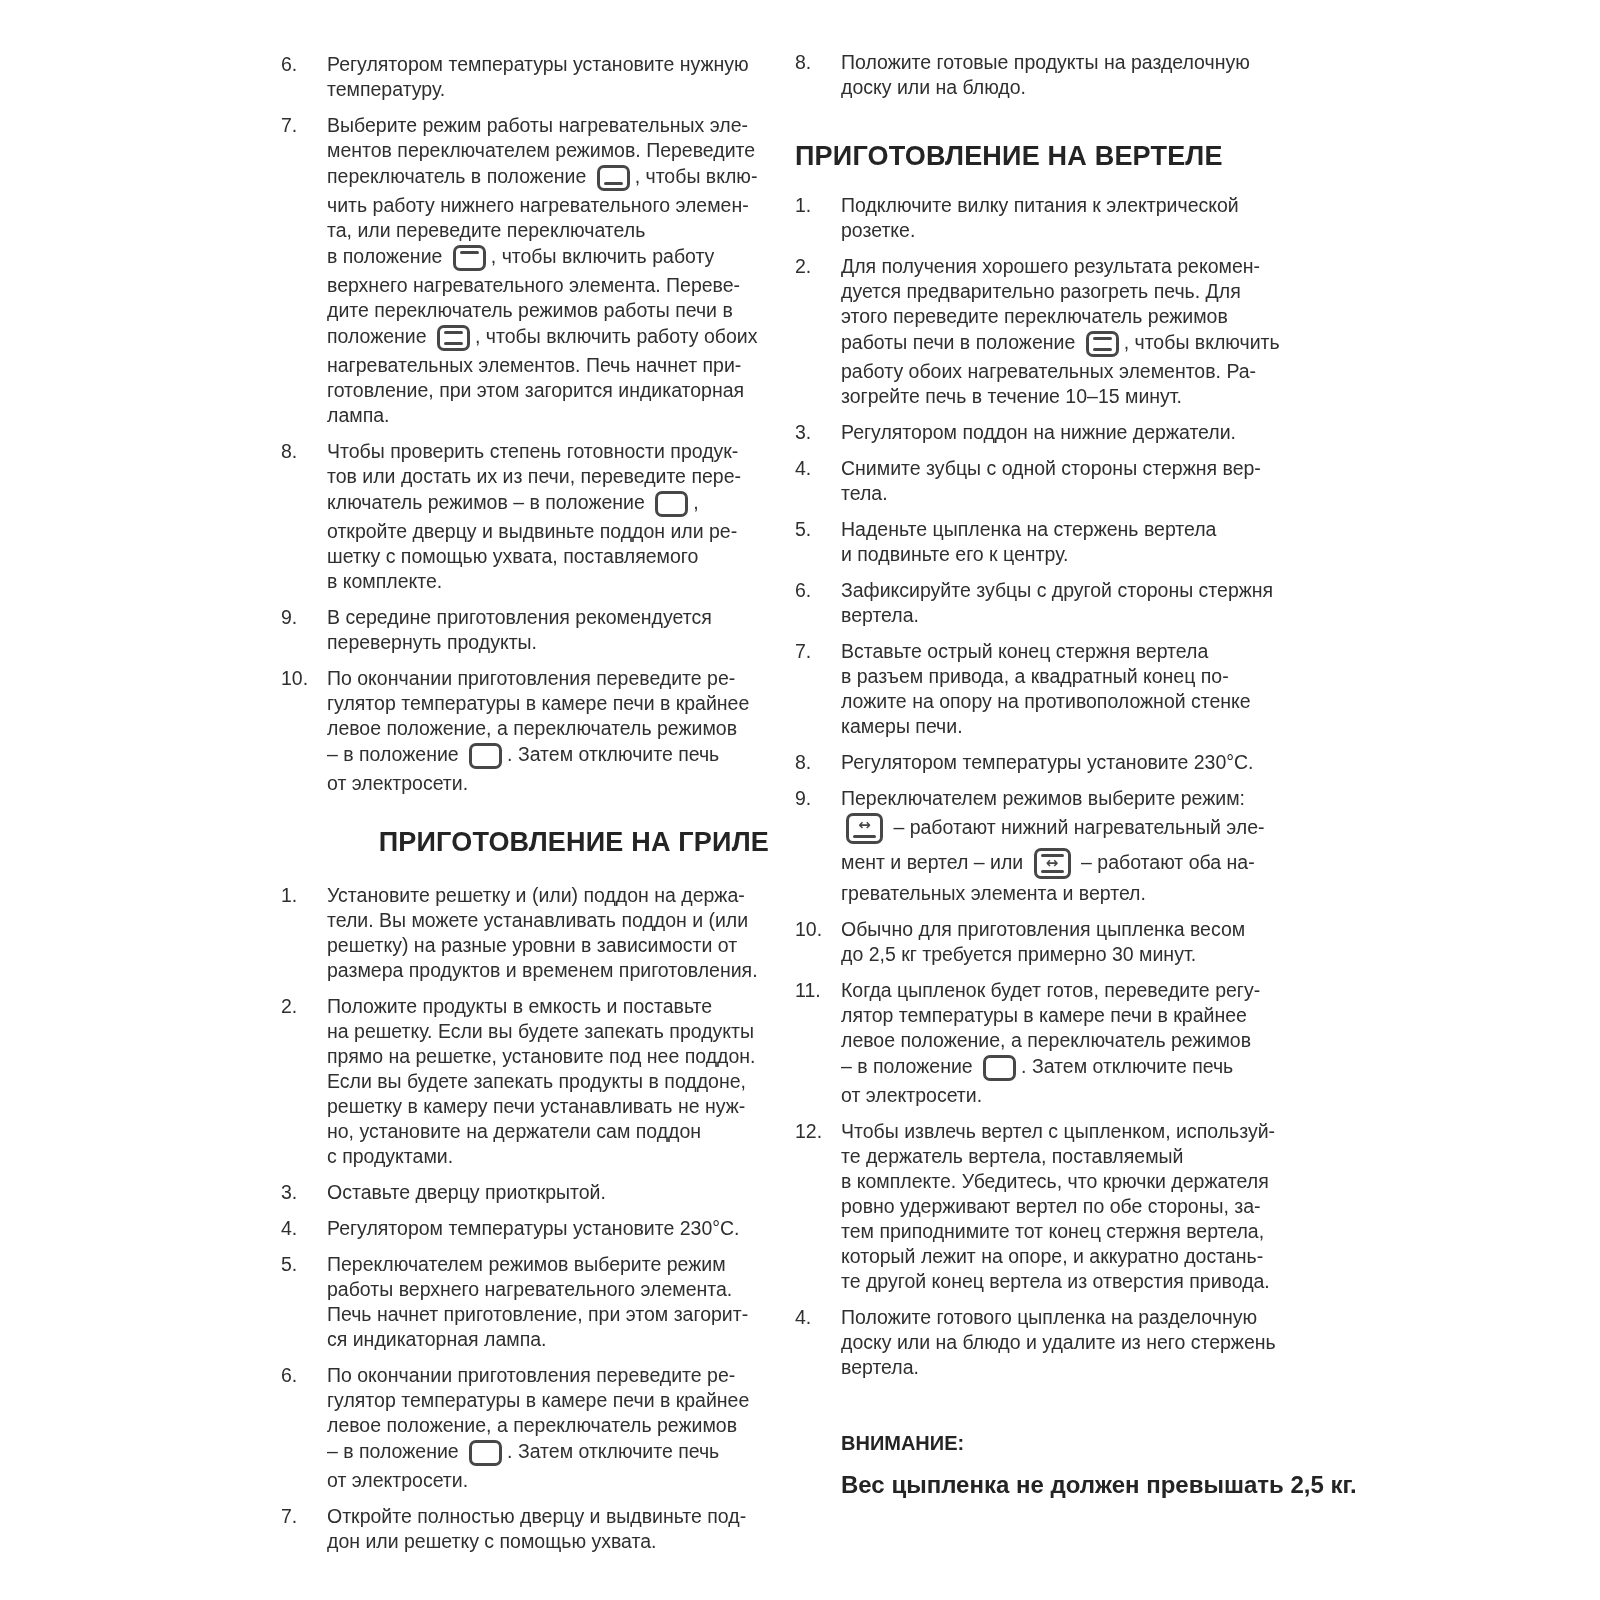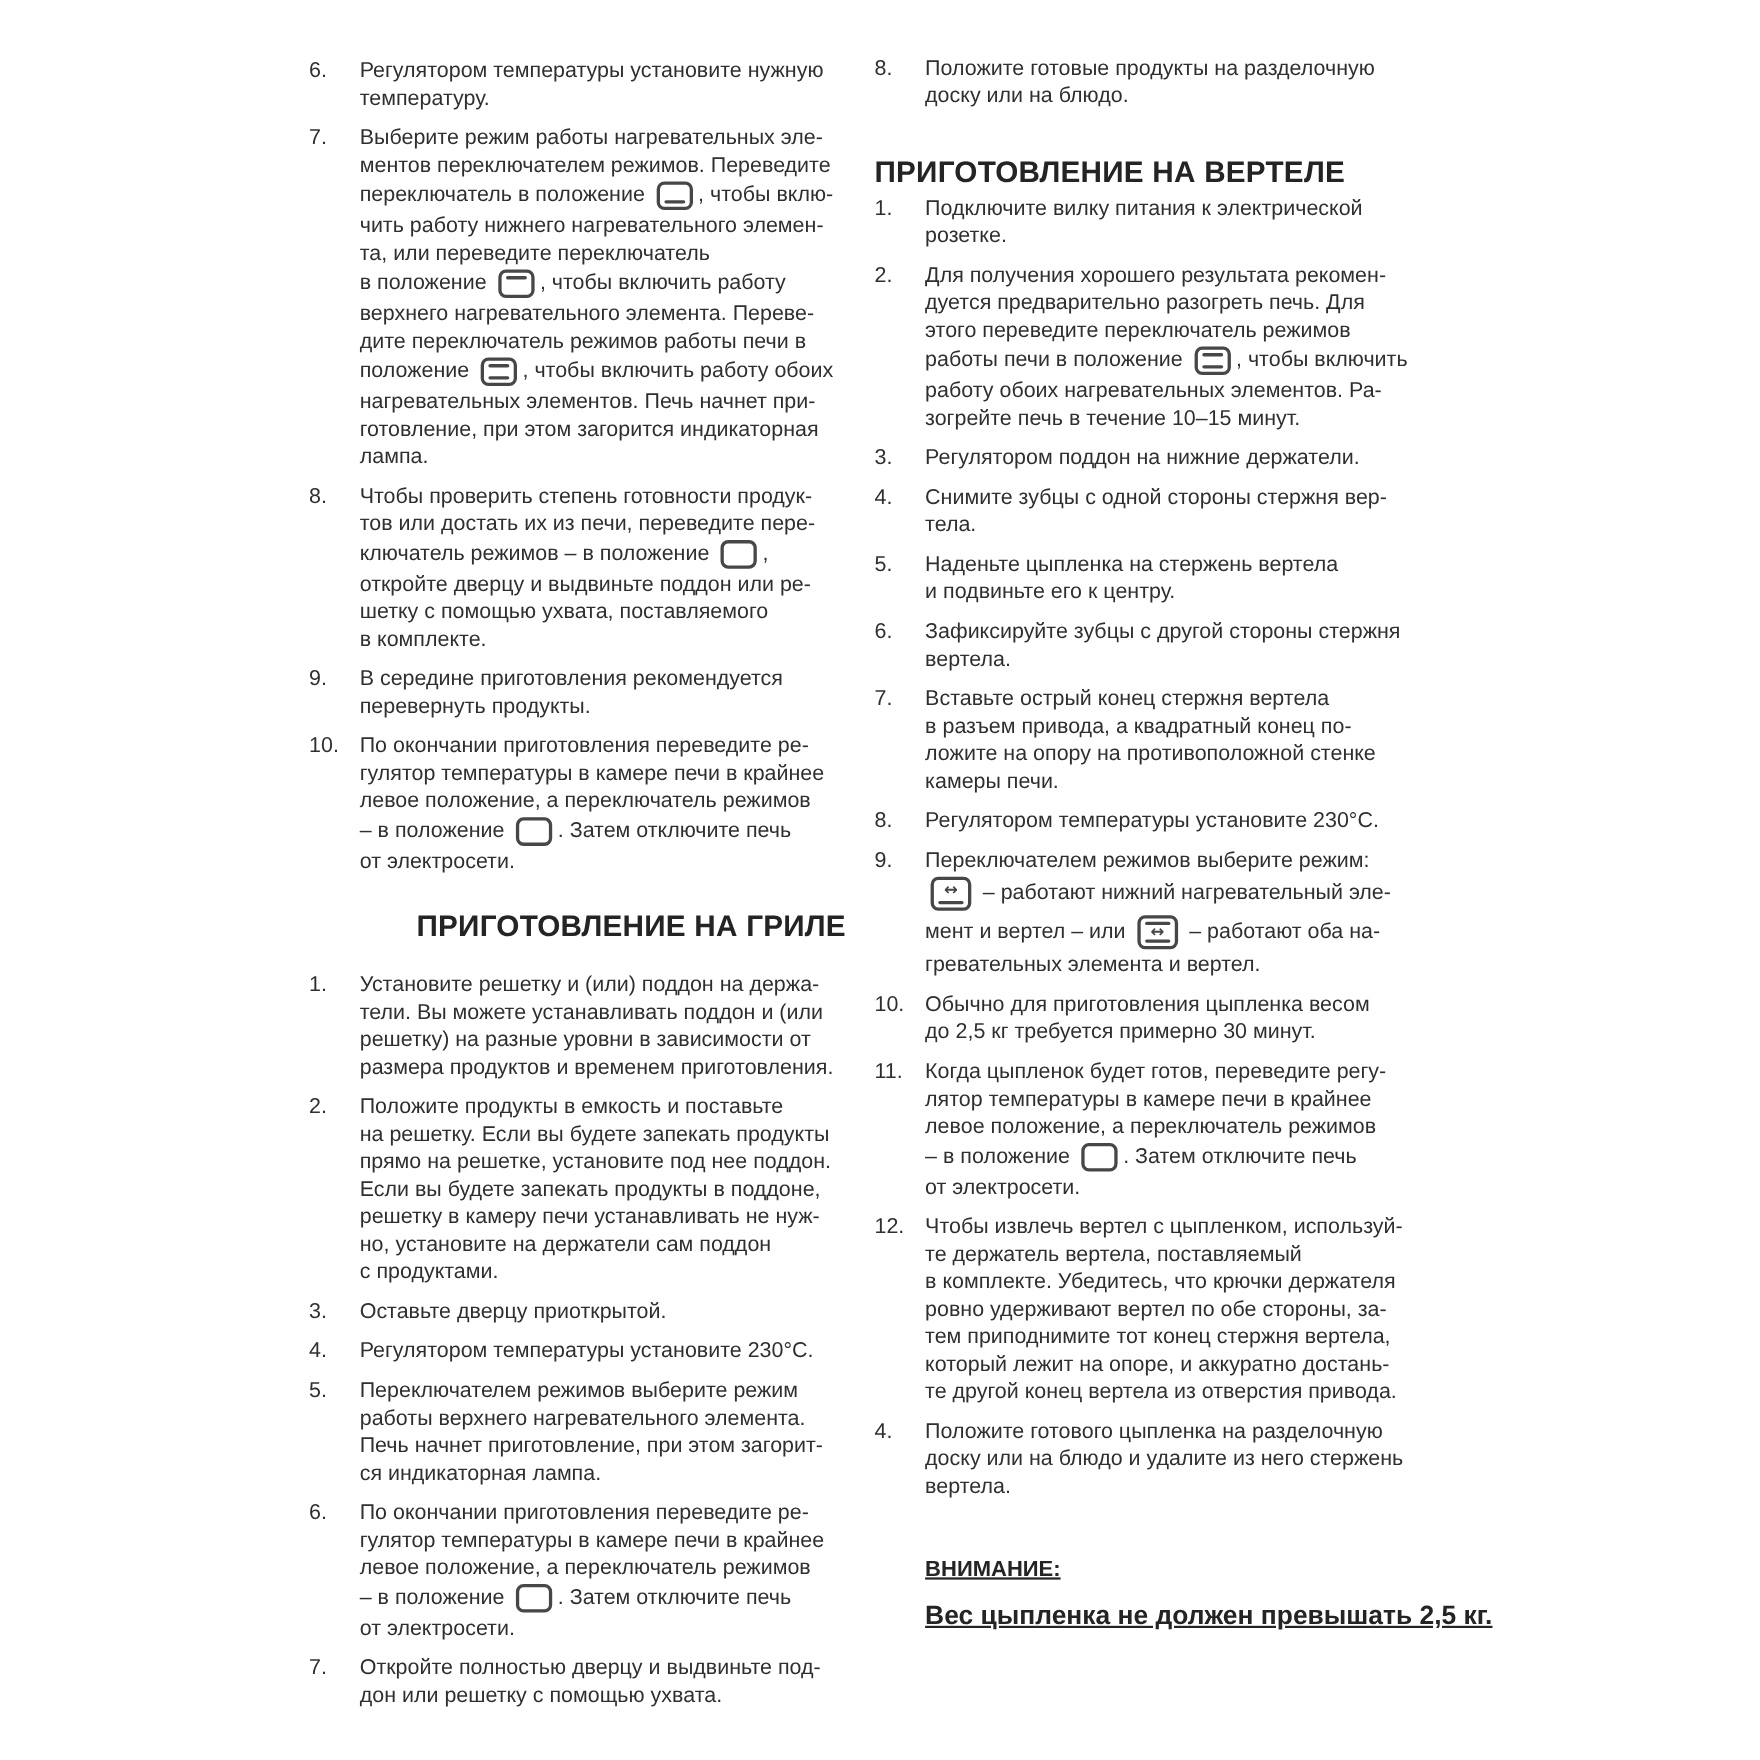--- a/index.html
+++ b/index.html
@@ -13,40 +13,40 @@
   .col.left{left:281px;width:488px;padding-top:52px;}
   .col.right{left:795px;width:525px;padding-top:50px;}
   .item{display:flex;margin-bottom:11px;}
   .num{flex:0 0 46px;font-size:19.5px;line-height:25px;font-weight:500;}
   .ibody{flex:1;font-size:19.5px;line-height:25px;white-space:nowrap;font-weight:500;}
   h2{
     font-size:27px;line-height:33px;font-weight:700;letter-spacing:0.2px;
     margin:0;white-space:nowrap;color:#242424;
   }
   .col.left h2{margin:30px 0 24px 0;text-align:right;}
-  .col.right h2{margin:40px 0 4px 0;}
+  .col.right h2{margin:40px 0 20px 0;}
   
   .oven{
     display:inline-block;position:relative;vertical-align:middle;
     width:33px;height:26px;border:3px solid #474747;border-radius:7px;
     box-sizing:border-box;margin:2px 5px;background:#fff;
   }
   .oven .bar{position:absolute;left:4px;right:4px;height:3px;background:#474747;border-radius:1.5px;}
   .oven .bar.t{top:3px;}
   .oven .bar.b{bottom:3px;}
   .oven.rot{width:37px;height:31px;}
   .oven .arrow{
     position:absolute;left:0;right:0;text-align:center;
     font-size:15px;line-height:15px;font-weight:700;color:#474747;
     font-family:"DejaVu Sans",sans-serif;
   }
   .oven.arrow-top .arrow{top:2px;}
   .oven.arrow-mid .arrow{top:50%;margin-top:-8px;}
   
-  .attention{margin:50px 0 0 46px;font-weight:700;color:#242424;text-decoration:underline;}
+  .attention{margin:50px 0 0 46px;font-weight:700;color:#242424;}
   .att-title{font-size:20px;line-height:26px;white-space:nowrap;}
   .att-text{font-size:24px;line-height:26px;margin-top:16px;white-space:nowrap;}
 </style>
 </head>
 <body>
 
 <div class="page">
 
   <div class="col left">
     <div>

